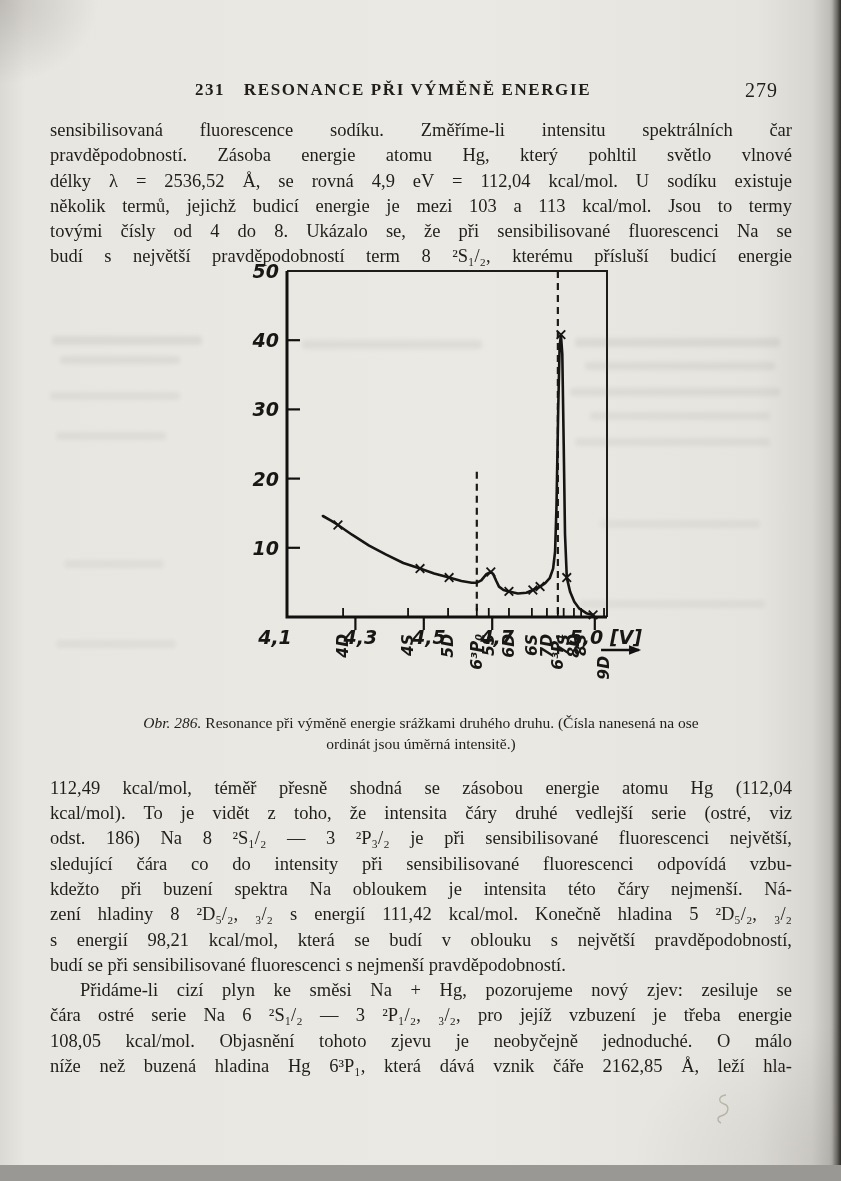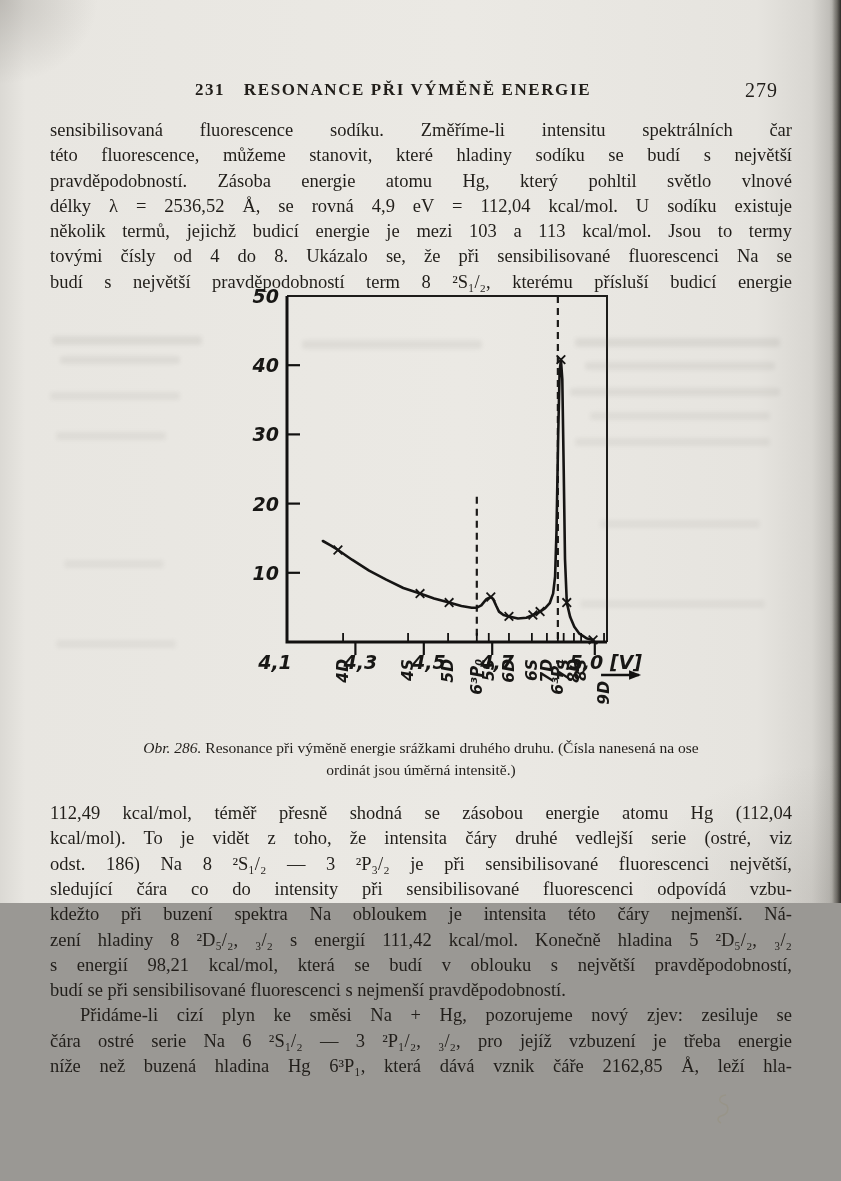--- a/index.html
+++ b/index.html
@@ -1,18 +1,18 @@
 <!DOCTYPE html>
 <html><head>
 <meta charset="utf-8">
 <style>
   html,body{margin:0;padding:0;}
   body{width:841px;height:1181px;overflow:hidden;background:#9a9894;}
   .page{
-    position:relative;width:841px;height:903px;
+    position:relative;width:841px;height:1165px;
     background:
       radial-gradient(140px 120px at 0px 0px, rgba(110,106,100,0.28), rgba(110,106,100,0) 70%),
       radial-gradient(300px 200px at 100% 100%, rgba(120,116,110,0.18), rgba(120,116,110,0) 70%),
       linear-gradient(90deg,#dbd9d4 0%,#e8e6e1 3%,#ebe9e4 55%,#e6e4df 90%,#d8d6d1 96.5%,#c0beb9 98.6%,#88867f 100%);
     color:#211e1a;
     font-family:"Liberation Serif","DejaVu Serif",serif;
   }
   .content{position:absolute;left:50px;top:0;width:742px;}
   .running-head{position:relative;margin-top:80px;height:24px;}
   .running-head .center{
@@ -45,21 +45,20 @@
 
     <div class="running-head">
       <div class="center">
         <span>231</span> <span>RESONANCE PŘI VÝMĚNĚ ENERGIE</span>
       </div>
       <div class="pageno">279</div>
     </div>
 
     <div class="flow">
         <div class="tline">sensibilisovaná fluorescence sodíku. Změříme-li intensitu spektrálních čar</div>
-        <div class="tline">této fluorescence, můžeme stanovit, které hladiny sodíku se budí s největší</div>
         <div class="tline">pravděpodobností. Zásoba energie atomu Hg, který pohltil světlo vlnové</div>
         <div class="tline">délky λ = 2536,52 Å, se rovná 4,9 eV = 112,04 kcal/mol. U sodíku existuje</div>
         <div class="tline">několik termů, jejichž budicí energie je mezi 103 a 113 kcal/mol. Jsou to termy</div>
         <div class="tline">tovými čísly od 4 do 8. Ukázalo se, že při sensibilisované fluorescenci Na se</div>
         <div class="tline">budí s největší pravděpodobností term 8 ²S₁/₂, kterému přísluší budicí energie</div>
       </div>
 
     <div class="figure">
       <svg id="chart" width="430" height="437" viewBox="0 -12 430 437">
           <line x1="241.8100000000002" y1="201.68" x2="241.8100000000002" y2="347" stroke="#1b1a18" stroke-width="2.2" stroke-dasharray="7 5"></line>
@@ -147,20 +146,21 @@
         <div class="tline">odst. 186) Na 8 ²S₁/₂ — 3 ²P₃/₂ je při sensibilisované fluorescenci největší,</div>
         <div class="tline">sledující čára co do intensity při sensibilisované fluorescenci odpovídá vzbu-</div>
         <div class="tline">kdežto při buzení spektra Na obloukem je intensita této čáry nejmenší. Ná-</div>
         <div class="tline">zení hladiny 8 ²D₅/₂, ₃/₂ s energií 111,42 kcal/mol. Konečně hladina 5 ²D₅/₂, ₃/₂</div>
         <div class="tline">s energií 98,21 kcal/mol, která se budí v oblouku s největší pravděpodobností,</div>
         <div class="tline last">budí se při sensibilisované fluorescenci s nejmenší pravděpodobností.</div>
       </div>
     <div class="flow" style="margin-top:0;">
         <div class="tline indent">Přidáme-li cizí plyn ke směsi Na + Hg, pozorujeme nový zjev: zesiluje se</div>
         <div class="tline">čára ostré serie Na 6 ²S₁/₂ — 3 ²P₁/₂, ₃/₂, pro jejíž vzbuzení je třeba energie</div>
+        <div class="tline">108,05 kcal/mol. Objasnění tohoto zjevu je neobyčejně jednoduché. O málo</div>
         <div class="tline">níže než buzená hladina Hg 6³P₁, která dává vznik čáře 2162,85 Å, leží hla-</div>
       </div>
 
   </div>
 
   <div class="smudge" style="left:52px;top:336px;width:150px;height:9px;opacity:.10;"></div>
   <div class="smudge" style="left:60px;top:356px;width:120px;height:8px;opacity:.09;"></div>
   <div class="smudge" style="left:50px;top:392px;width:130px;height:8px;opacity:.08;"></div>
   <div class="smudge" style="left:56px;top:432px;width:110px;height:8px;opacity:.08;"></div>
   <div class="smudge" style="left:302px;top:340px;width:180px;height:9px;opacity:.09;"></div>

